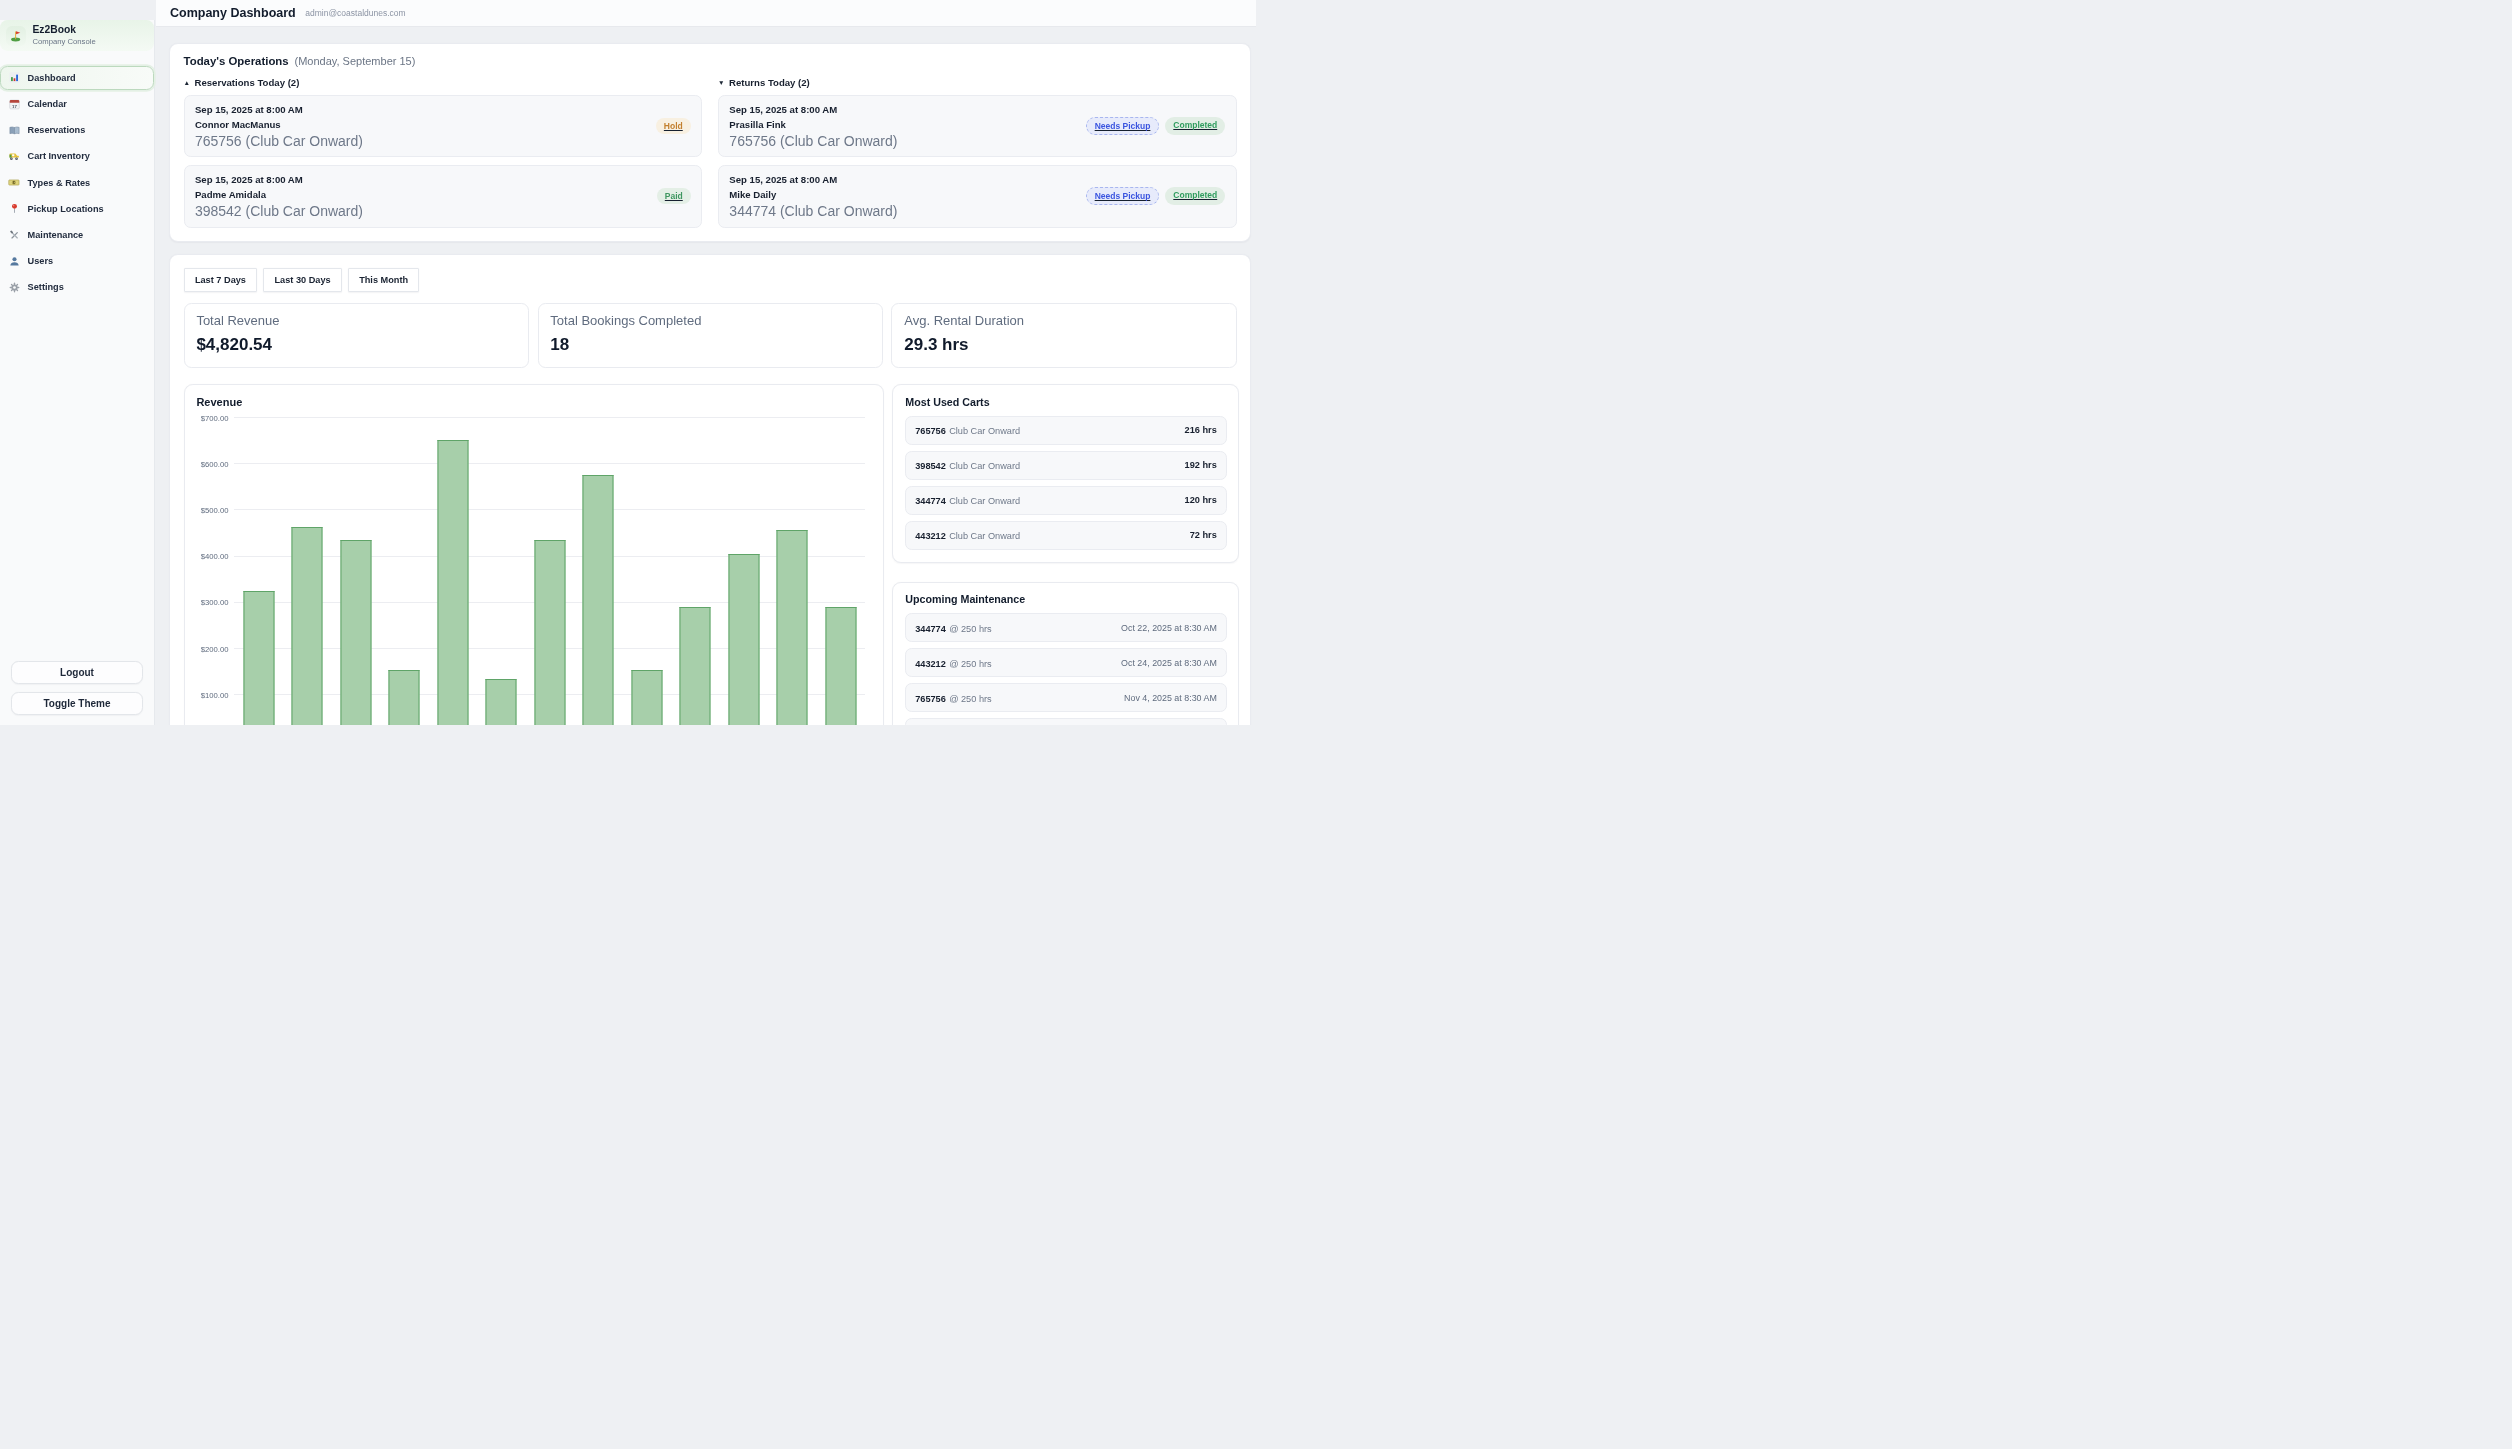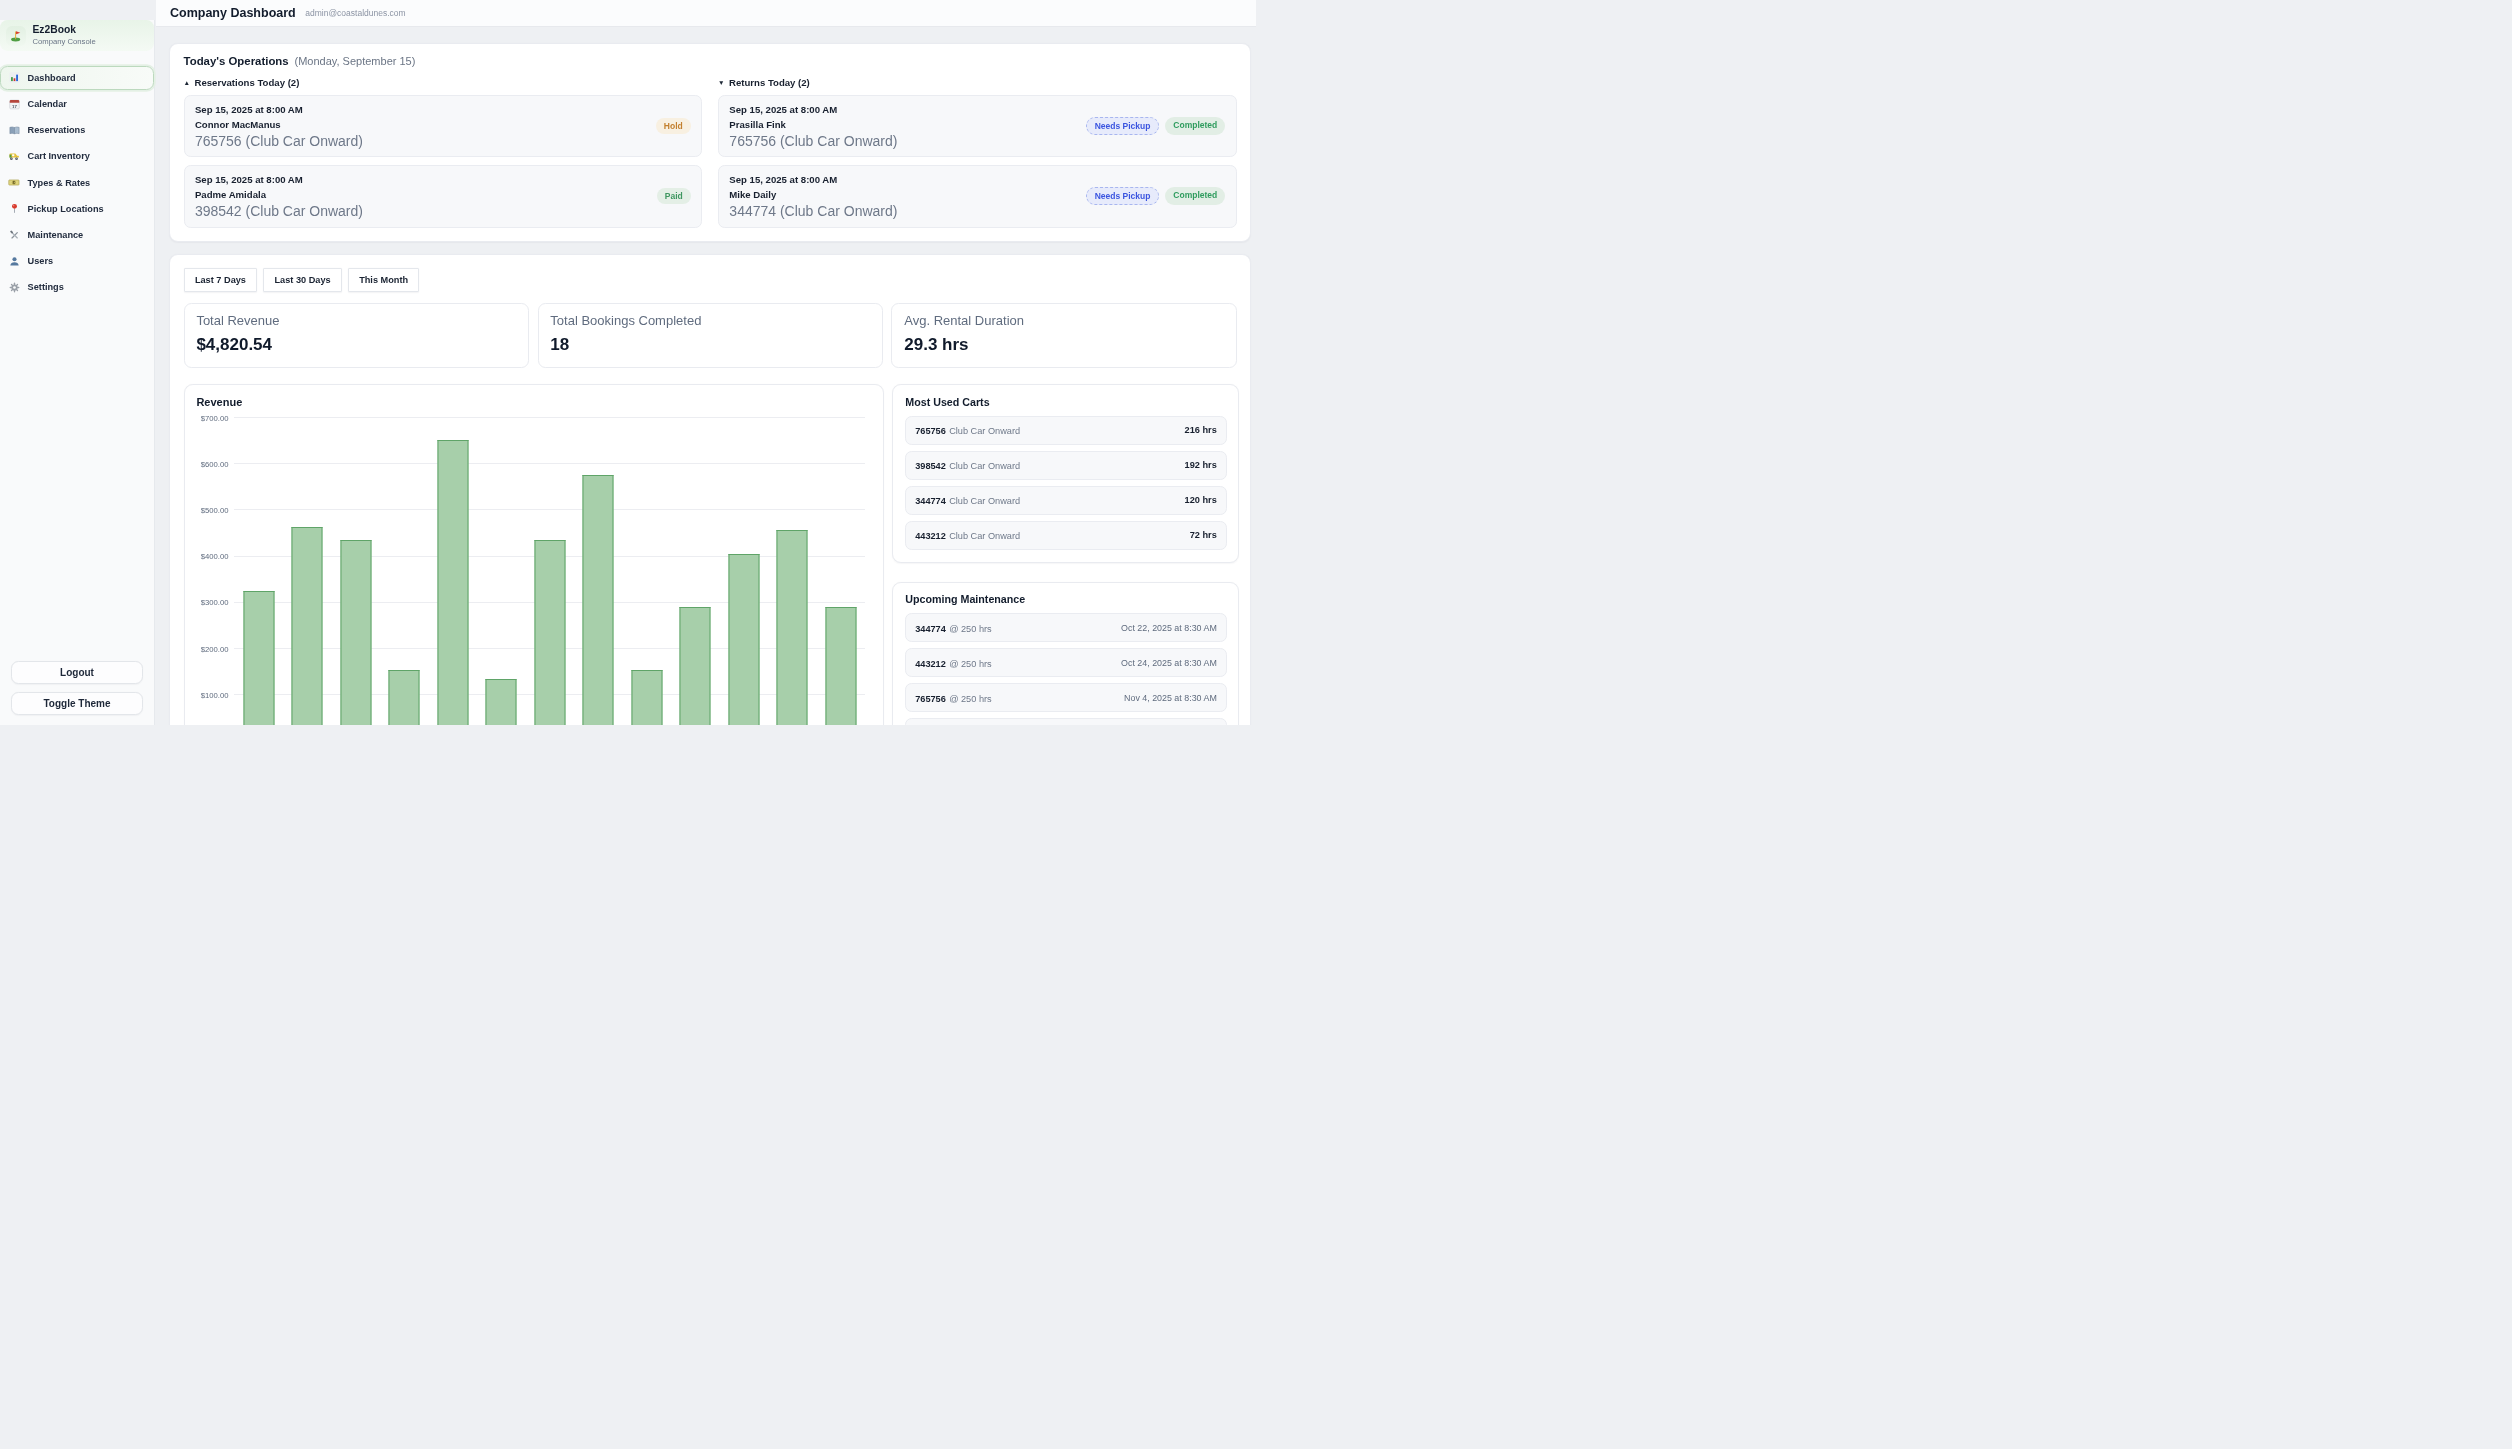--- a/index.html
+++ b/index.html
@@ -78,21 +78,21 @@
   .col-head { font-size:9.6px; font-weight:700; color:#18202f; margin-bottom:7.4px; display:flex; align-items:center; gap:4.4px; }
   .tri { font-size:6.6px; color:#1b2534; }
   .op-item {
     background:#f7f8fa; border:0.7px solid #eaecf1; border-radius:6.6px;
     padding:7.4px 10.3px; margin-bottom:8px; min-height:49px;
     display:flex; justify-content:space-between; align-items:center; cursor:pointer;
   }
   .op-date { font-size:9.6px; font-weight:700; color:#18202f; margin-bottom:4.4px; }
   .op-name { font-size:9.6px; font-weight:700; color:#18202f; margin-bottom:3px; }
   .op-cart { font-size:14px; color:#6e7889; }
-  .badges { display:flex; gap:5.9px; }
+  .badges { display:flex; gap:5.9px;text-decoration:underline; }
   .badge { border-radius:737px; padding:3px 8px; font-size:8.5px; font-weight:700; white-space:nowrap; }
   .badge.hold      { background:#f8f0e1; color:#c3802f; }
   .badge.paid      { background:#e4efe6; color:#3f9760; }
   .badge.pickup    { background:#e7ebfb; color:#3b55e0; border:1.1px dashed #a8b6ef; }
   .badge.completed { background:#e2eee5; color:#2f9c5e; }
 
   
   .panel { margin-top:11.8px; padding:12.5px 13.3px 13.3px 13.3px; }
 
   .filters { display:flex; gap:5.9px; }

